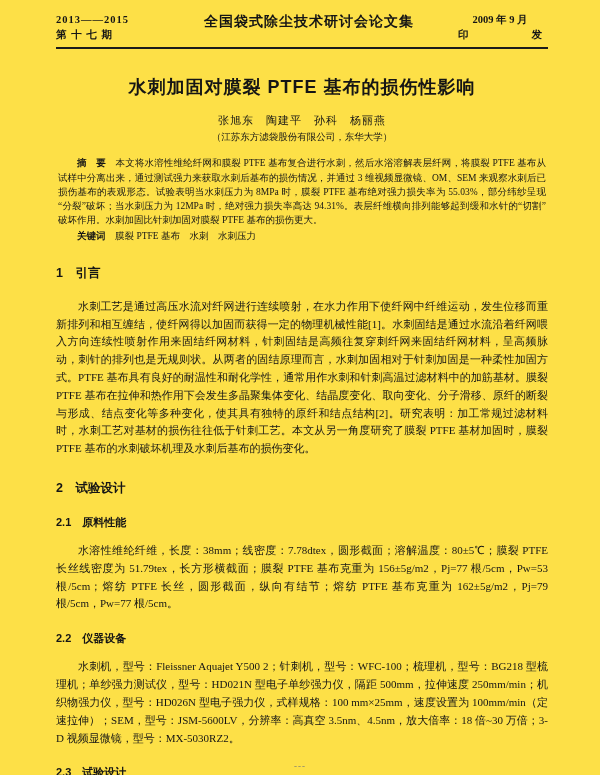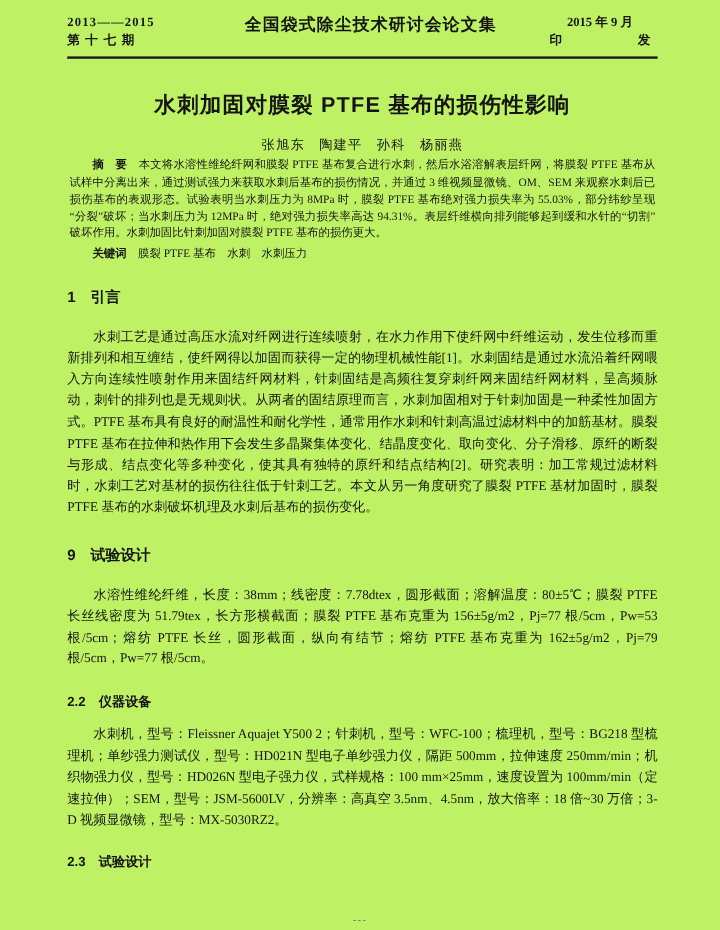--- a/index.html
+++ b/index.html
@@ -1,20 +1,20 @@
 <!DOCTYPE html>
 <html lang="zh"><head>
 <meta charset="utf-8">
 <style>
   html,body{margin:0;padding:0;background:#e8e6e2;}
   .page{
     position:relative;
     width:600px;height:775px;
     margin:0 auto;
-    background:#bef264;
+    background:#fde047;
     color:#151515;
     font-family:"Liberation Serif", serif;
     box-sizing:border-box;
     padding:12px 52px 0 56px;
     overflow:hidden;
   }
   
   .jheader{
     display:flex;justify-content:space-between;align-items:flex-start;
     border-bottom:2px solid #1b1b1b;
@@ -75,39 +75,41 @@
 
   <div class="jheader">
     <div class="col jh-left">
       <div>2013——2015</div>
       <div>第 十 七 期</div>
     </div>
     <div class="col jh-center">
       <div class="l1">全国袋式除尘技术研讨会论文集</div>
     </div>
     <div class="col jh-right">
-      <div class="l1">2015 年 9 月</div>
+      <div class="l1">2009 年 9 月</div>
       <div class="l2">
         <span>印</span>
         <span>发</span>
       </div>
     </div>
   </div>
 
   <div class="title">水刺加固对膜裂 PTFE 基布的损伤性影响</div>
   <div class="authors">张旭东　陶建平　孙科　杨丽燕</div>
+  <div class="affiliation">（江苏东方滤袋股份有限公司，东华大学）</div>
 
   <p class="abstract"><b>摘　要</b>　<span>本文将水溶性维纶纤网和膜裂 PTFE 基布复合进行水刺，然后水浴溶解表层纤网，将膜裂 PTFE 基布从试样中分离出来，通过测试强力来获取水刺后基布的损伤情况，并通过 3 维视频显微镜、OM、SEM 来观察水刺后已损伤基布的表观形态。试验表明当水刺压力为 8MPa 时，膜裂 PTFE 基布绝对强力损失率为 55.03%，部分纬纱呈现“分裂”破坏；当水刺压力为 12MPa 时，绝对强力损失率高达 94.31%。表层纤维横向排列能够起到缓和水针的“切割”破坏作用。水刺加固比针刺加固对膜裂 PTFE 基布的损伤更大。</span></p>
   <p class="keywords"><b>关键词</b>　<span>膜裂 PTFE 基布　水刺　水刺压力</span></p>
 
   <div class="h-sec">1　引言</div>
   <p class="body-p">水刺工艺是通过高压水流对纤网进行连续喷射，在水力作用下使纤网中纤维运动，发生位移而重新排列和相互缠结，使纤网得以加固而获得一定的物理机械性能[1]。水刺固结是通过水流沿着纤网喂入方向连续性喷射作用来固结纤网材料，针刺固结是高频往复穿刺纤网来固结纤网材料，呈高频脉动，刺针的排列也是无规则状。从两者的固结原理而言，水刺加固相对于针刺加固是一种柔性加固方式。PTFE 基布具有良好的耐温性和耐化学性，通常用作水刺和针刺高温过滤材料中的加筋基材。膜裂 PTFE 基布在拉伸和热作用下会发生多晶聚集体变化、结晶度变化、取向变化、分子滑移、原纤的断裂与形成、结点变化等多种变化，使其具有独特的原纤和结点结构[2]。研究表明：加工常规过滤材料时，水刺工艺对基材的损伤往往低于针刺工艺。本文从另一角度研究了膜裂 PTFE 基材加固时，膜裂 PTFE 基布的水刺破坏机理及水刺后基布的损伤变化。</p>
 
-  <div class="h-sec">9　试验设计</div>
+  <div class="h-sec">2　试验设计</div>
 
+  <div class="h-sub">2.1　原料性能</div>
   <p class="body-p">水溶性维纶纤维，长度：38mm；线密度：7.78dtex，圆形截面；溶解温度：80±5℃；膜裂 PTFE 长丝线密度为 51.79tex，长方形横截面；膜裂 PTFE 基布克重为 156±5g/m2，Pj=77 根/5cm，Pw=53 根/5cm；熔纺 PTFE 长丝，圆形截面，纵向有结节；熔纺 PTFE 基布克重为 162±5g/m2，Pj=79 根/5cm，Pw=77 根/5cm。</p>
 
   <div class="h-sub">2.2　仪器设备</div>
   <p class="body-p">水刺机，型号：Fleissner Aquajet Y500 2；针刺机，型号：WFC-100；梳理机，型号：BG218 型梳理机；单纱强力测试仪，型号：HD021N 型电子单纱强力仪，隔距 500mm，拉伸速度 250mm/min；机织物强力仪，型号：HD026N 型电子强力仪，式样规格：100 mm×25mm，速度设置为 100mm/min（定速拉伸）；SEM，型号：JSM-5600LV，分辨率：高真空 3.5nm、4.5nm，放大倍率：18 倍~30 万倍；3-D 视频显微镜，型号：MX-5030RZ2。</p>
 
   <div class="h-sub">2.3　试验设计</div>
 
   <div class="pagemark">---</div>
 
 </div>

